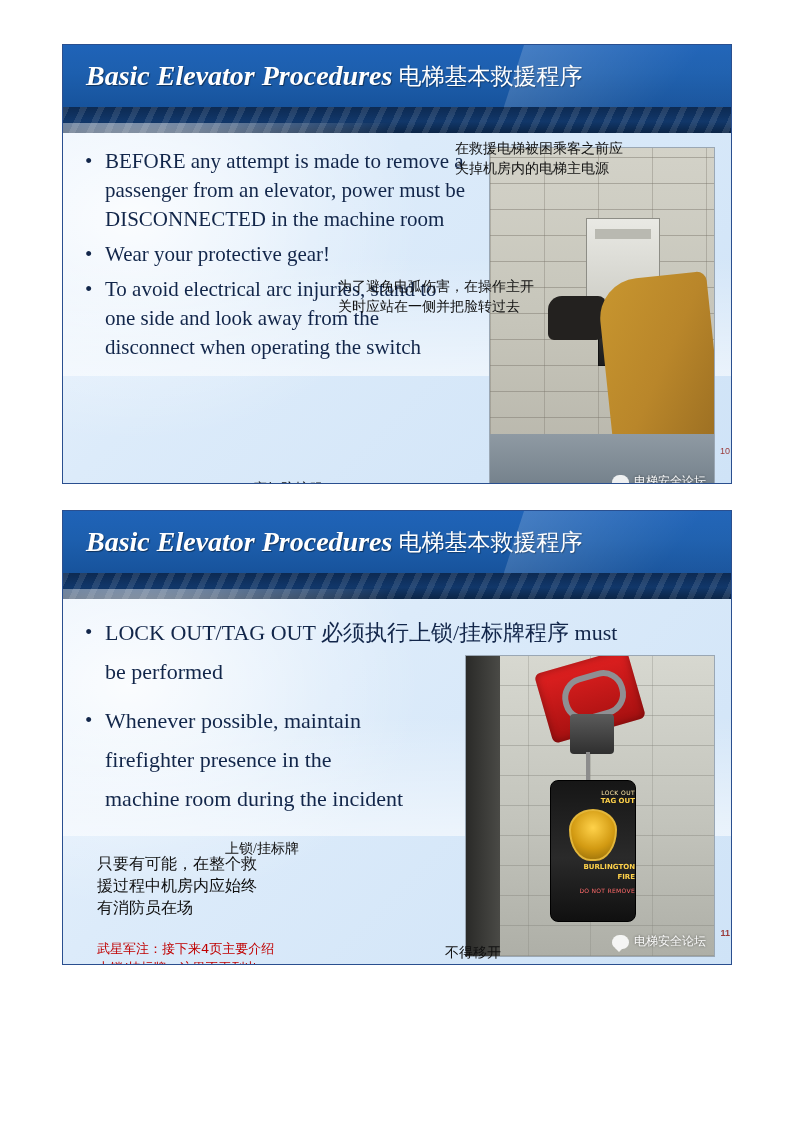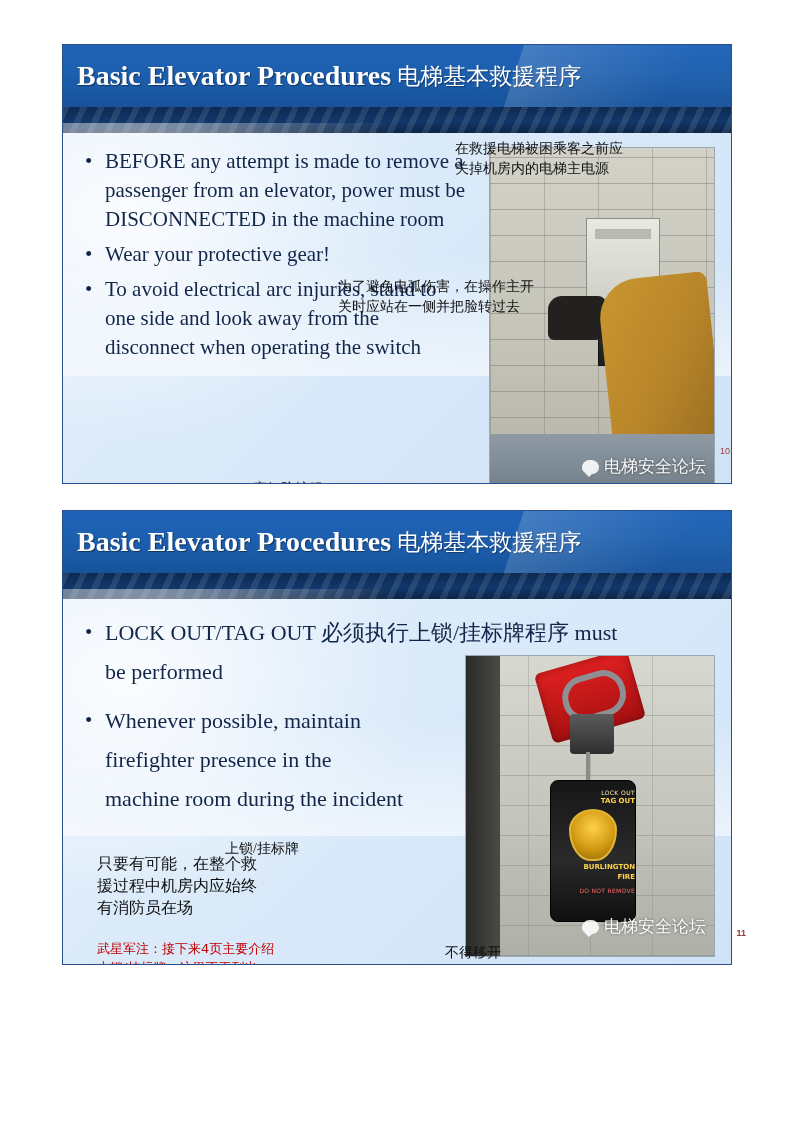--- a/index.html
+++ b/index.html
@@ -49,25 +49,27 @@
     right: -40px;
     top: -20px;
     width: 260px;
     height: 120px;
     background: linear-gradient(115deg, rgba(255,255,255,0.18) 0%, rgba(255,255,255,0.02) 60%);
     transform: skewX(-18deg);
     pointer-events: none;
   }
   .title-en {
     font-family: "Liberation Serif", serif;
+    font-style: italic;
     font-weight: bold;
     font-size: 28px;
     color: #ffffff;
     text-shadow: 1px 1px 1px rgba(0,0,0,0.45);
     white-space: nowrap;
+    margin-left: 9px;
   }
   .title-cn {
     font-family: "DejaVu Sans", sans-serif;
     font-size: 23px;
     color: #ffffff;
     margin-left: 6px;
     white-space: nowrap;
     text-shadow: 1px 1px 1px rgba(0,0,0,0.35);
   }
 
@@ -305,27 +307,27 @@
     border-radius: 50% 50% 45% 45% / 40% 40% 60% 60%;
     border: 2px solid #e3b63a;
   }
   .tag .t3 { font-size: 7px; margin-top: 2px; font-weight: bold; color:#ffd24a;}
   .tag .t4 { font-size: 6px; margin-top: 6px; color:#ff6a6a; letter-spacing:.3px;}
 
   
   .watermark {
     position: absolute;
     right: 8px;
-    bottom: 18px;
+    bottom: 6px;
     display: flex;
     align-items: center;
     gap: 5px;
     color: #ffffff;
     font-family: "DejaVu Sans", sans-serif;
-    font-size: 17px;
+    font-size: 12px;
     text-shadow: 0 0 3px rgba(0,0,0,0.55);
     z-index: 8;
     opacity: .95;
   }
   .wechat-dot {
     width: 17px; height: 14px;
     background: #ffffff;
     border-radius: 8px 8px 7px 7px;
     position: relative;
     opacity: .92;
@@ -340,21 +342,21 @@
   }
 
   .page-num {
     position: absolute;
     right: 4px;
     font-size: 9px;
     color: #9a3b3b;
     font-family: "Liberation Sans", sans-serif;
   }
   .pn-1 { top: 446px; right: 64px; }
-  .pn-2 { top: 928px; right: 48px; font-weight: bold; }
+  .pn-2 { top: 928px; right: 64px; font-weight: bold; }
 </style>
 </head>
 <body>
 
 <div class="page">
 
   <div class="slide slide-1">
     <div class="title-bar">
       <span class="title-en">Basic Elevator Procedures</span>
       <span class="title-cn">电梯基本救援程序</span>

